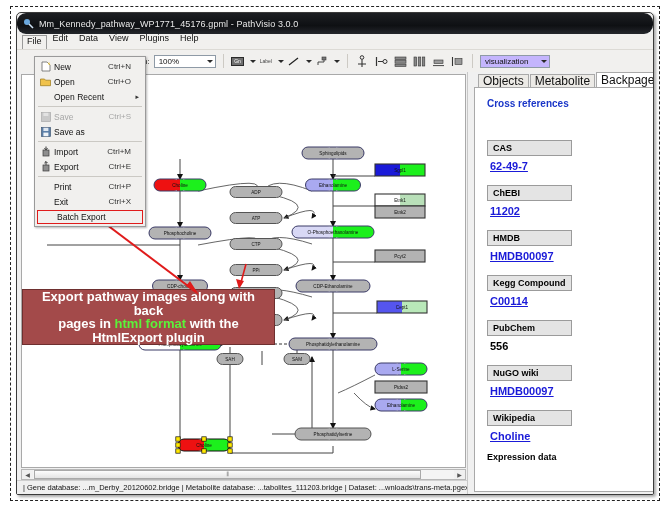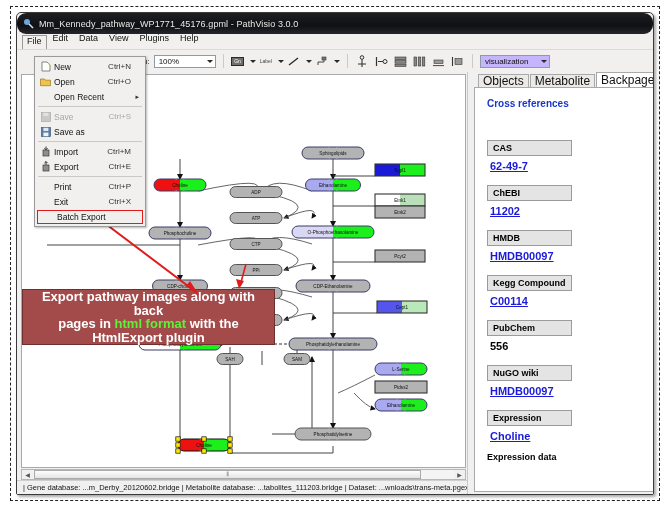--- a/index.html
+++ b/index.html
@@ -720,21 +720,21 @@
           </div>
           <div class="xref-group">
             <div class="xref-head">PubChem</div>
             <div class="xref-val plain">556</div>
           </div>
           <div class="xref-group">
             <div class="xref-head">NuGO wiki</div>
             <div class="xref-val"><a href="#">HMDB00097</a></div>
           </div>
           <div class="xref-group">
-            <div class="xref-head">Expression</div>
+            <div class="xref-head">Wikipedia</div>
             <div class="xref-val"><a href="#">Choline</a></div>
           </div>
 
           <div id="expr-data">Expression data</div>
         </div>
       </div>
     </div>
 
     <div id="file-menu">
       <div class="mi">

